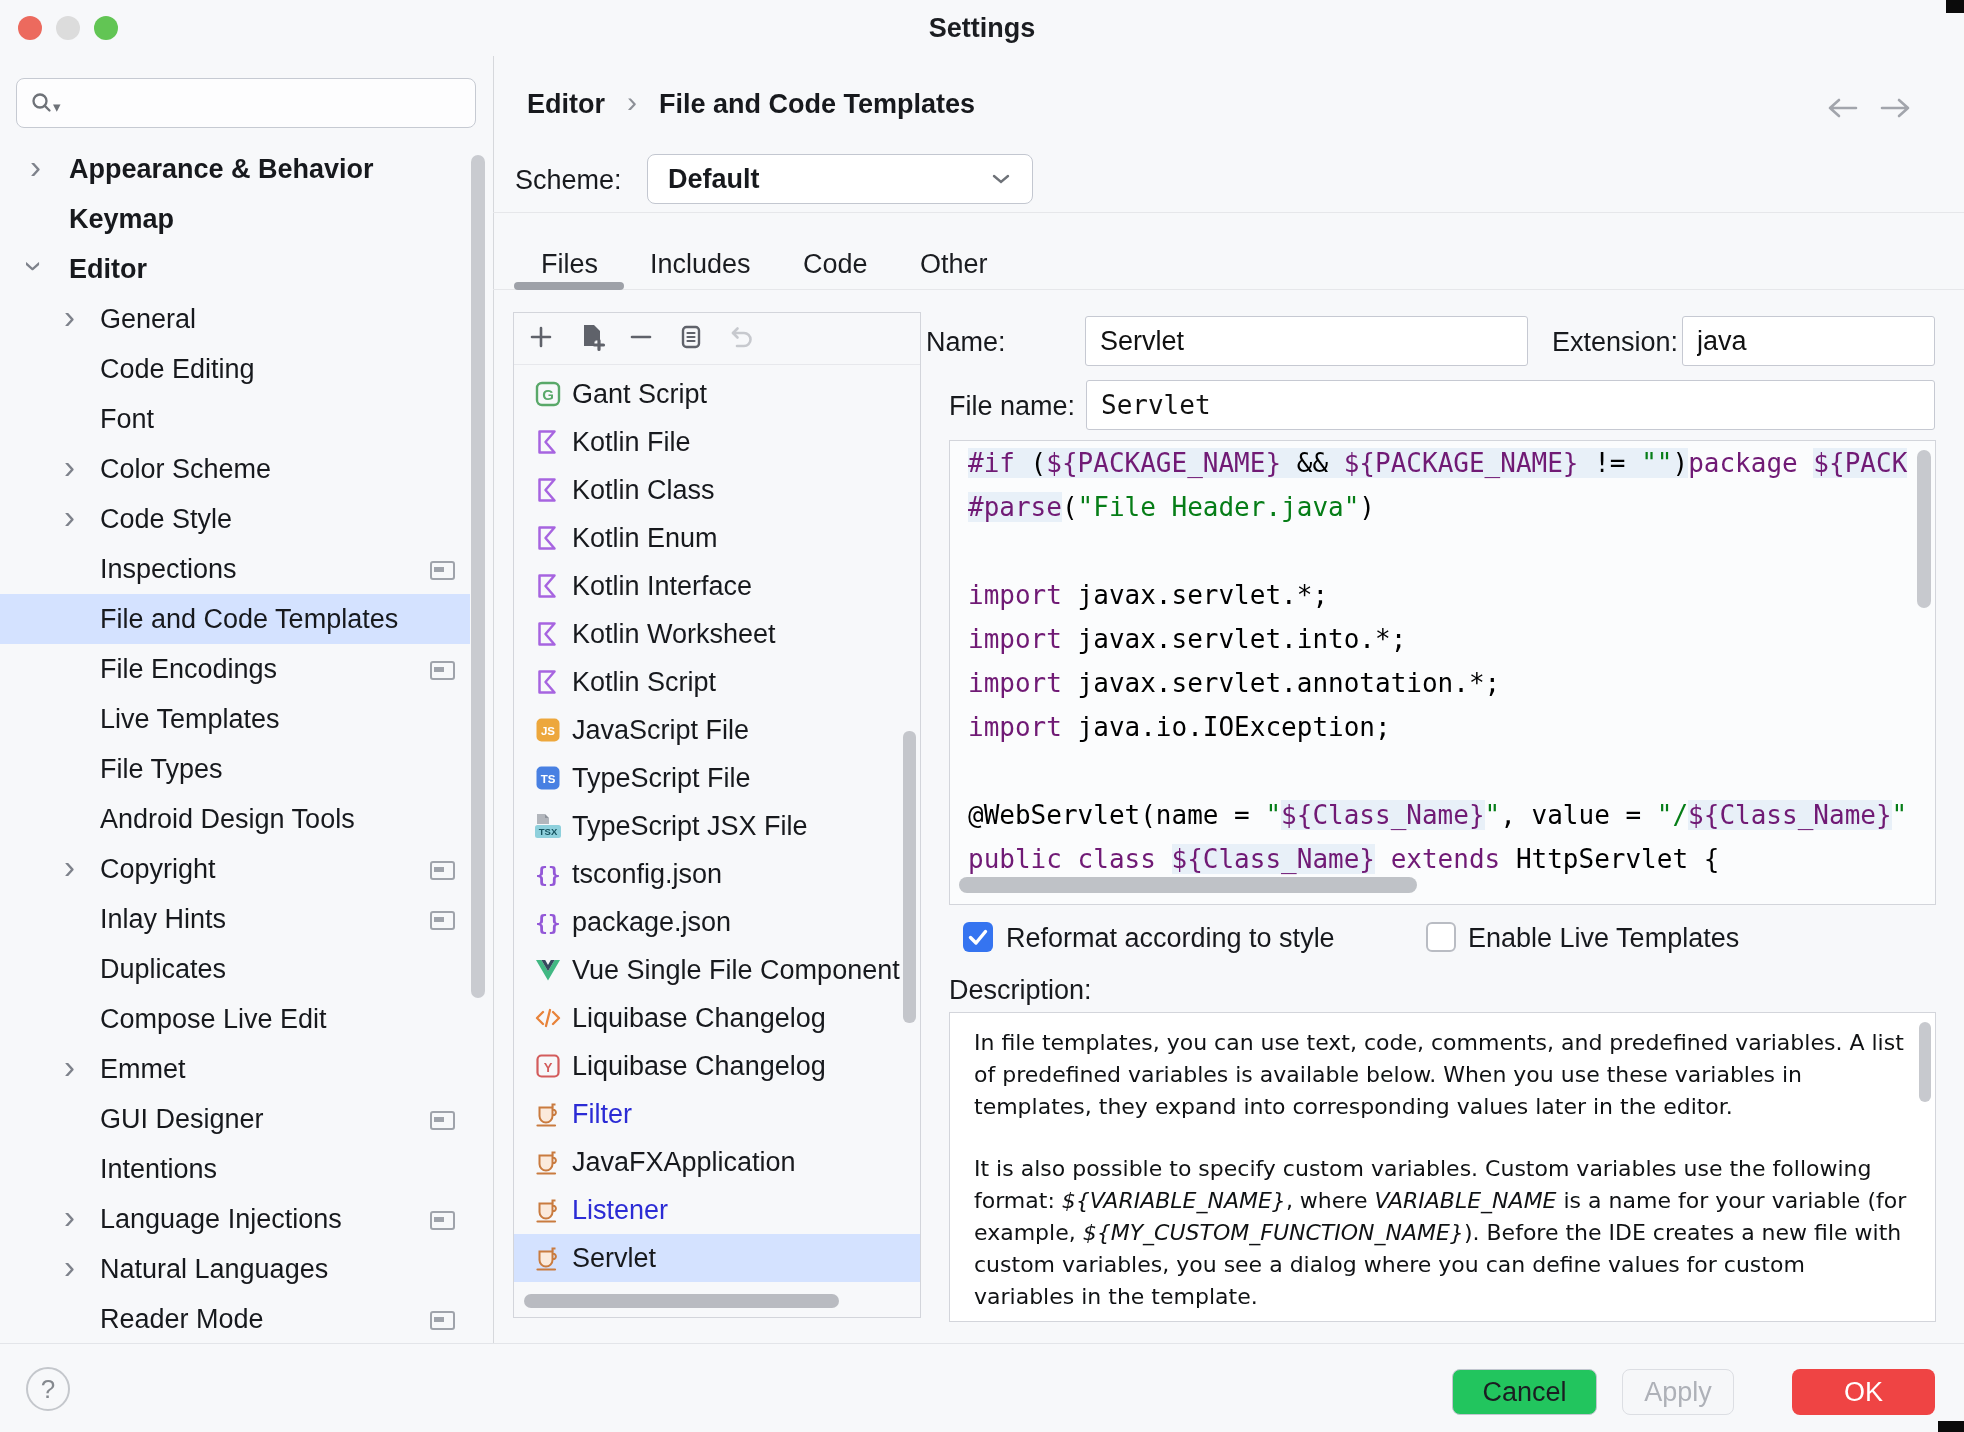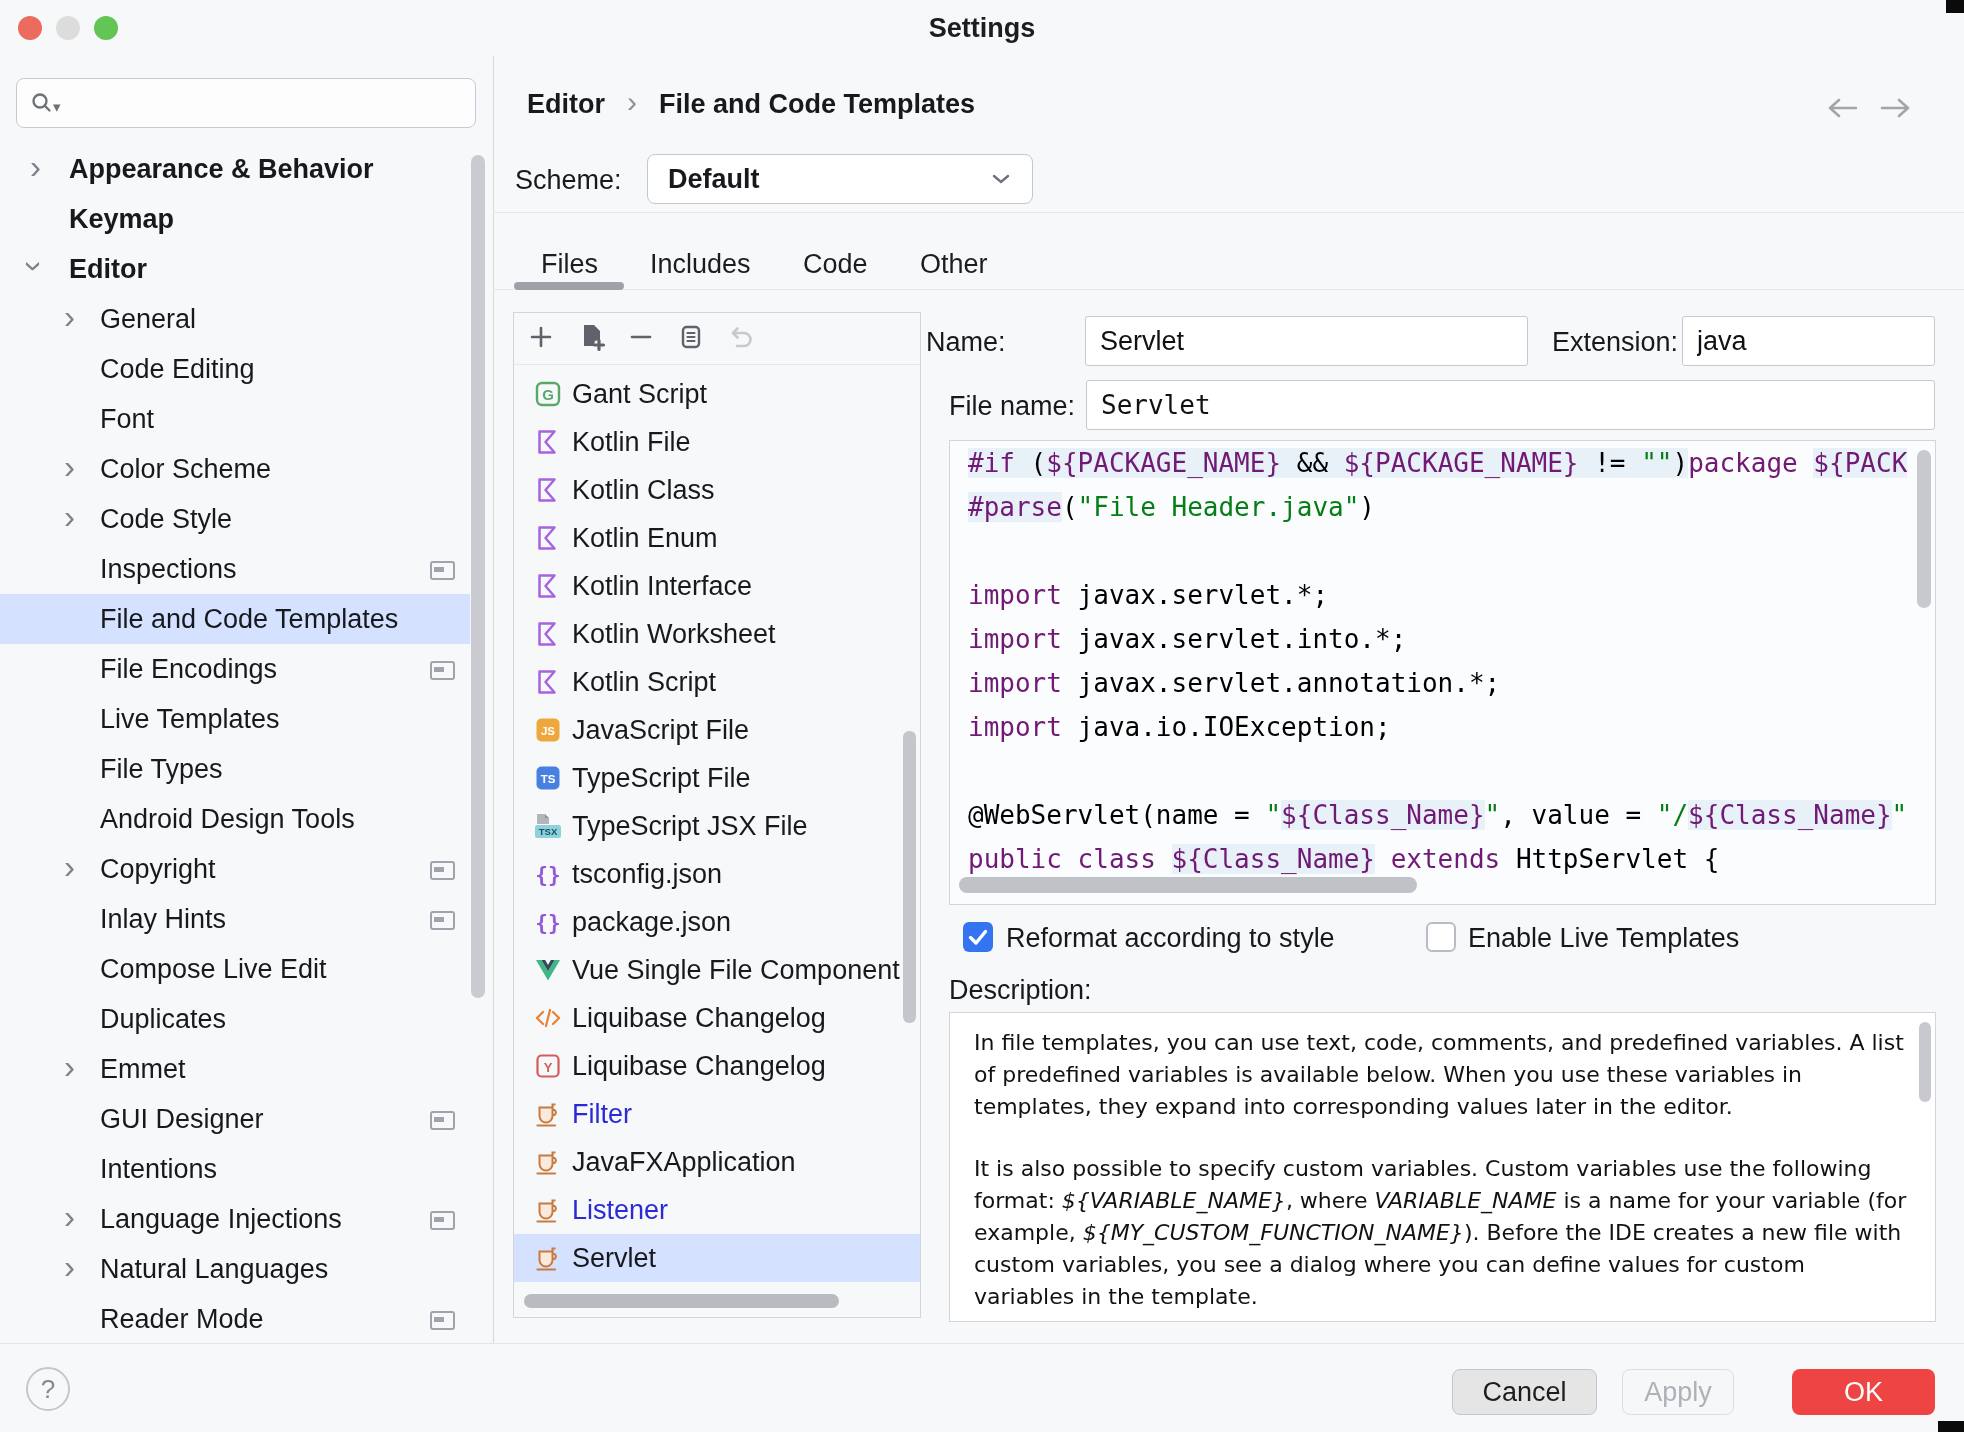--- a/index.html
+++ b/index.html
@@ -84,21 +84,21 @@
   .desc-label{position:absolute;left:949px;top:975px;font-size:27px;}
   .descbox{position:absolute;left:949px;top:1012px;width:987px;height:310px;box-sizing:border-box;
     border:1px solid #d3d5db;background:#fff;padding:14px 24px;overflow:hidden;}
   .descbox p{margin:0 0 30px 0;font-family:"DejaVu Sans",sans-serif;font-size:22px;line-height:32px;color:#101214;}
   .descbox em{font-style:italic;}
   .desc-vscroll{position:absolute;left:1919px;top:1022px;width:12px;height:80px;border-radius:6px;background:#c7c9ce;}
   
   .footer-sep{position:absolute;left:0;top:1343px;width:100%;height:1px;background:#e3e5e9;}
   .btn{position:absolute;top:1369px;height:46px;border-radius:8px;font-size:27px;display:flex;
     align-items:center;justify-content:center;box-sizing:border-box;cursor:default;}
-  .btn-cancel{left:1452px;width:145px;background:#e5e5e5;border:1.5px solid #c2c6cf;color:#1b1d21;}
+  .btn-cancel{left:1452px;width:145px;background:#22c55e;border:1.5px solid #c2c6cf;color:#1b1d21;}
   .btn-apply{left:1622px;width:112px;background:#f6f7f9;border:1.5px solid #dcdee3;color:#aeb1b8;}
   .btn-ok{left:1792px;width:143px;background:#ef4444;color:#fff;}
   .artifact{position:absolute;background:#0b0b0b;}
 </style>
 </head>
 <body>
 
 <div class="window">
 
   <div class="titlebar">
@@ -179,24 +179,24 @@
           <i></i>
         </span>
       </div>
       <div class="tree-row lvl1">
         <span class="tlabel">Inlay Hints</span>
         <span class="winicon">
           <i></i>
         </span>
       </div>
       <div class="tree-row lvl1">
+        <span class="tlabel">Duplicates</span>
+      </div>
+      <div class="tree-row lvl1">
         <span class="tlabel">Compose Live Edit</span>
-      </div>
-      <div class="tree-row lvl1">
-        <span class="tlabel">Duplicates</span>
       </div>
       <div class="tree-row lvl1">
         <span class="chev">›</span>
         <span class="tlabel">Emmet</span>
       </div>
       <div class="tree-row lvl1">
         <span class="tlabel">GUI Designer</span>
         <span class="winicon">
           <i></i>
         </span>

